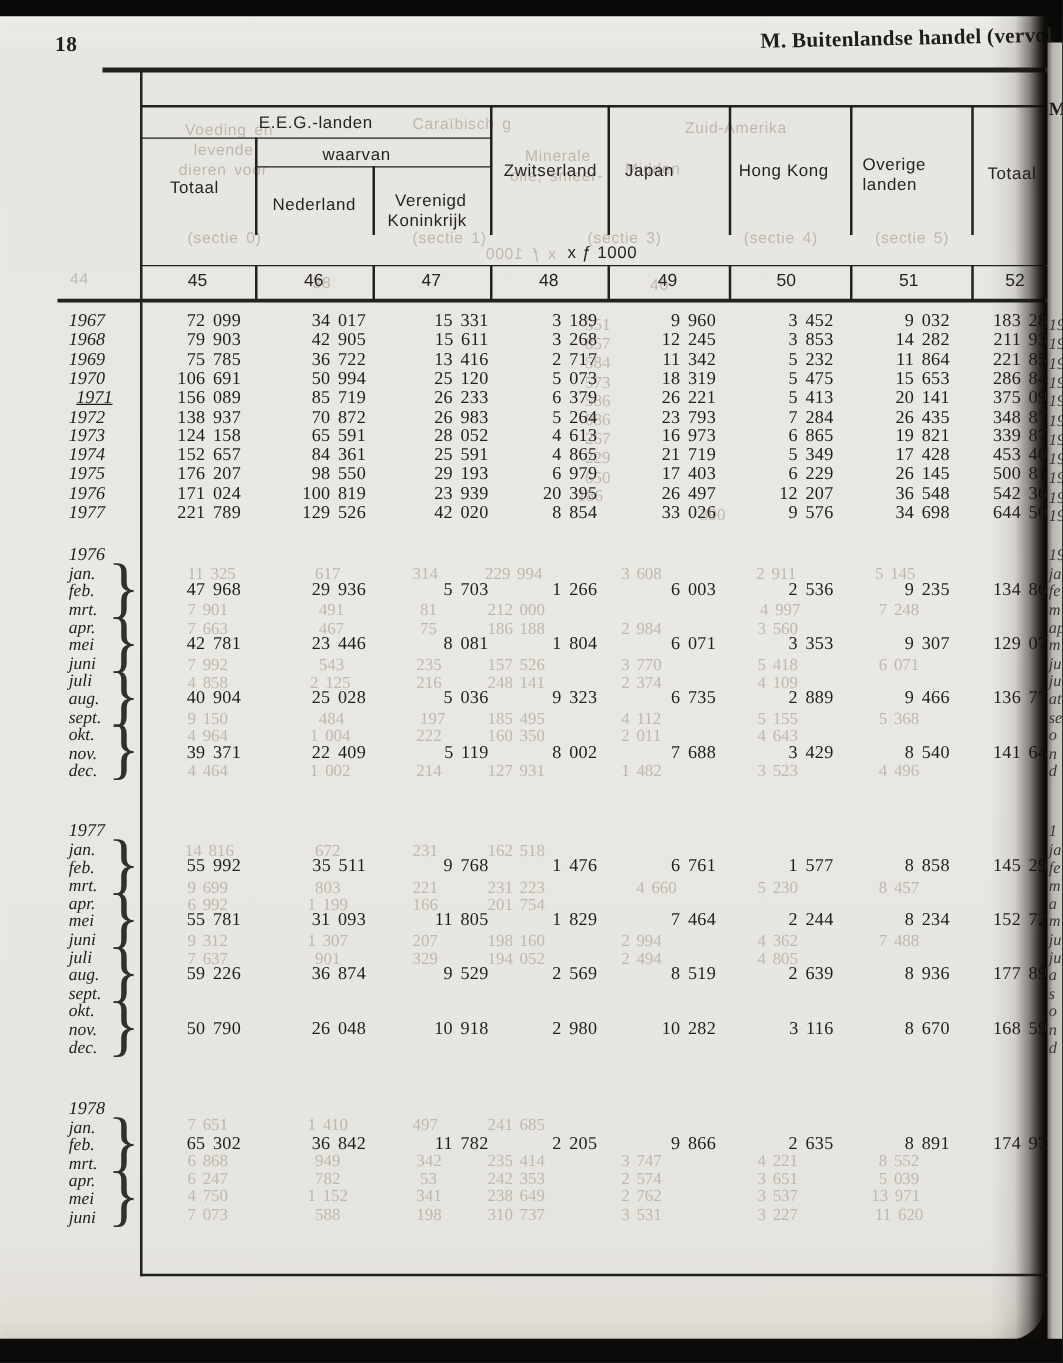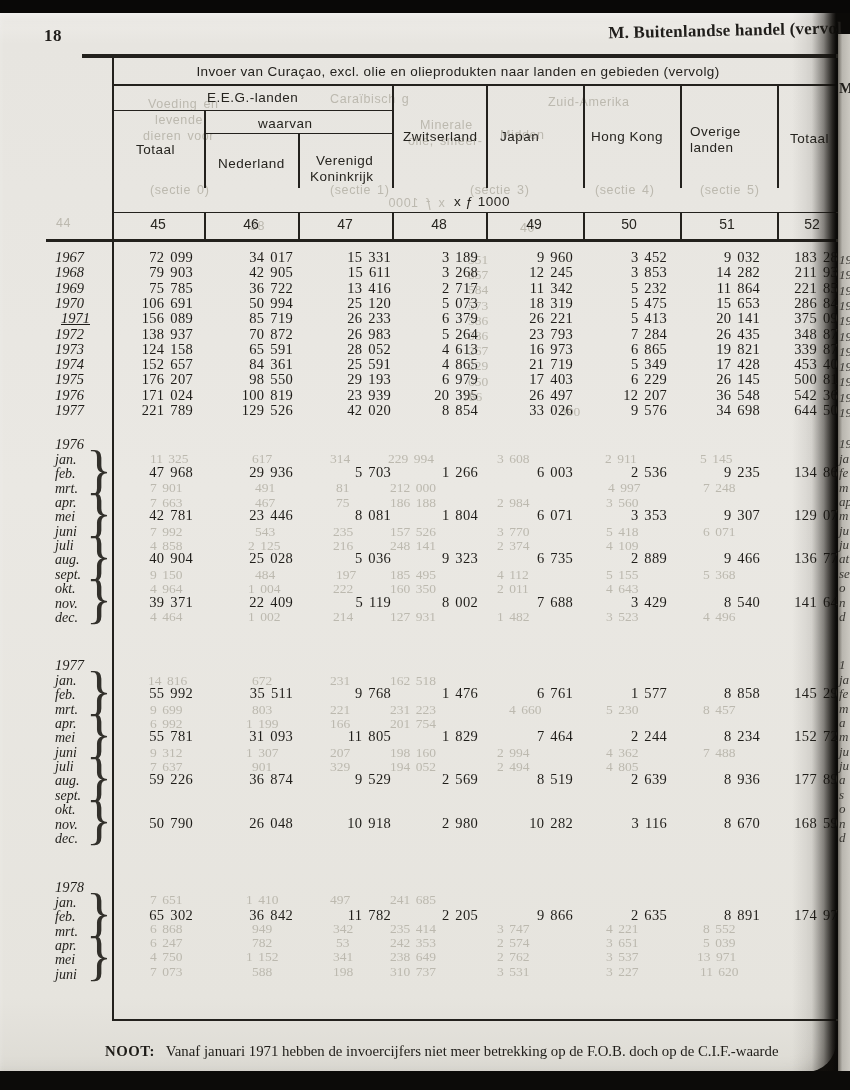--- a/index.html
+++ b/index.html
@@ -42,21 +42,20 @@
 </head>
 <body>
 
 <div id="page">
   <div id="paper"></div>
   <div id="topstrip"></div>
   <div id="botstrip"></div>
 
   <div class="abs" id="pageno">18</div>
   <div class="abs" id="hdr-right">M. Buitenlandse handel (vervol</div>
-  <div class="abs" id="title">Invoer van Curaçao, excl. olie en olieprodukten naar landen en gebieden (vervolg)</div>
 
   <div class="hlbl" style="left:207px;top:90px;">E.E.G.-landen</div>
   <div class="hlbl" style="left:258px;top:116px;">waarvan</div>
   <div class="hlbl" style="left:136px;top:142px;">Totaal</div>
   <div class="hlbl" style="left:218px;top:156px;">Nederland</div>
   <div class="hlbl" style="left:316px;top:153px;">Verenigd</div>
   <div class="hlbl" style="left:310px;top:169px;">Koninkrijk</div>
   <div class="hlbl" style="left:403px;top:129px;">Zwitserland</div>
   <div class="hlbl" style="left:500px;top:129px;">Japan</div>
   <div class="hlbl" style="left:591px;top:129px;">Hong Kong</div>
@@ -449,24 +448,20 @@
       <div class="ghost" style="left: 697px; top: 950px;">13 971</div>
       <div class="ghost" style="left: 150px; top: 965px;">7 073</div>
       <div class="ghost" style="left: 252px; top: 965px;">588</div>
       <div class="ghost" style="left: 333px; top: 965px;">198</div>
       <div class="ghost" style="left: 390px; top: 965px;">310 737</div>
       <div class="ghost" style="left: 497px; top: 965px;">3 531</div>
       <div class="ghost" style="left: 606px; top: 965px;">3 227</div>
       <div class="ghost" style="left: 700px; top: 965px;">11 620</div>
     </div>
 
-  <div class="abs" id="note">
-    <b>NOOT:</b>&nbsp;&nbsp;
-    <span>Vanaf januari 1971 hebben de invoercijfers niet meer betrekking op de F.O.B. doch op de C.I.F.-waarde</span>
-  </div>
 
   <div id="rshadow"></div>
   <div id="sliver">
     <div id="edge-m">M.</div>
   <div class="edge-frag" style="top: 219px;">19</div>
       <div class="edge-frag" style="top: 234.3px;">19</div>
       <div class="edge-frag" style="top: 249.6px;">19</div>
       <div class="edge-frag" style="top: 264.9px;">19</div>
       <div class="edge-frag" style="top: 280.2px;">19</div>
       <div class="edge-frag" style="top: 295.5px;">19</div>

